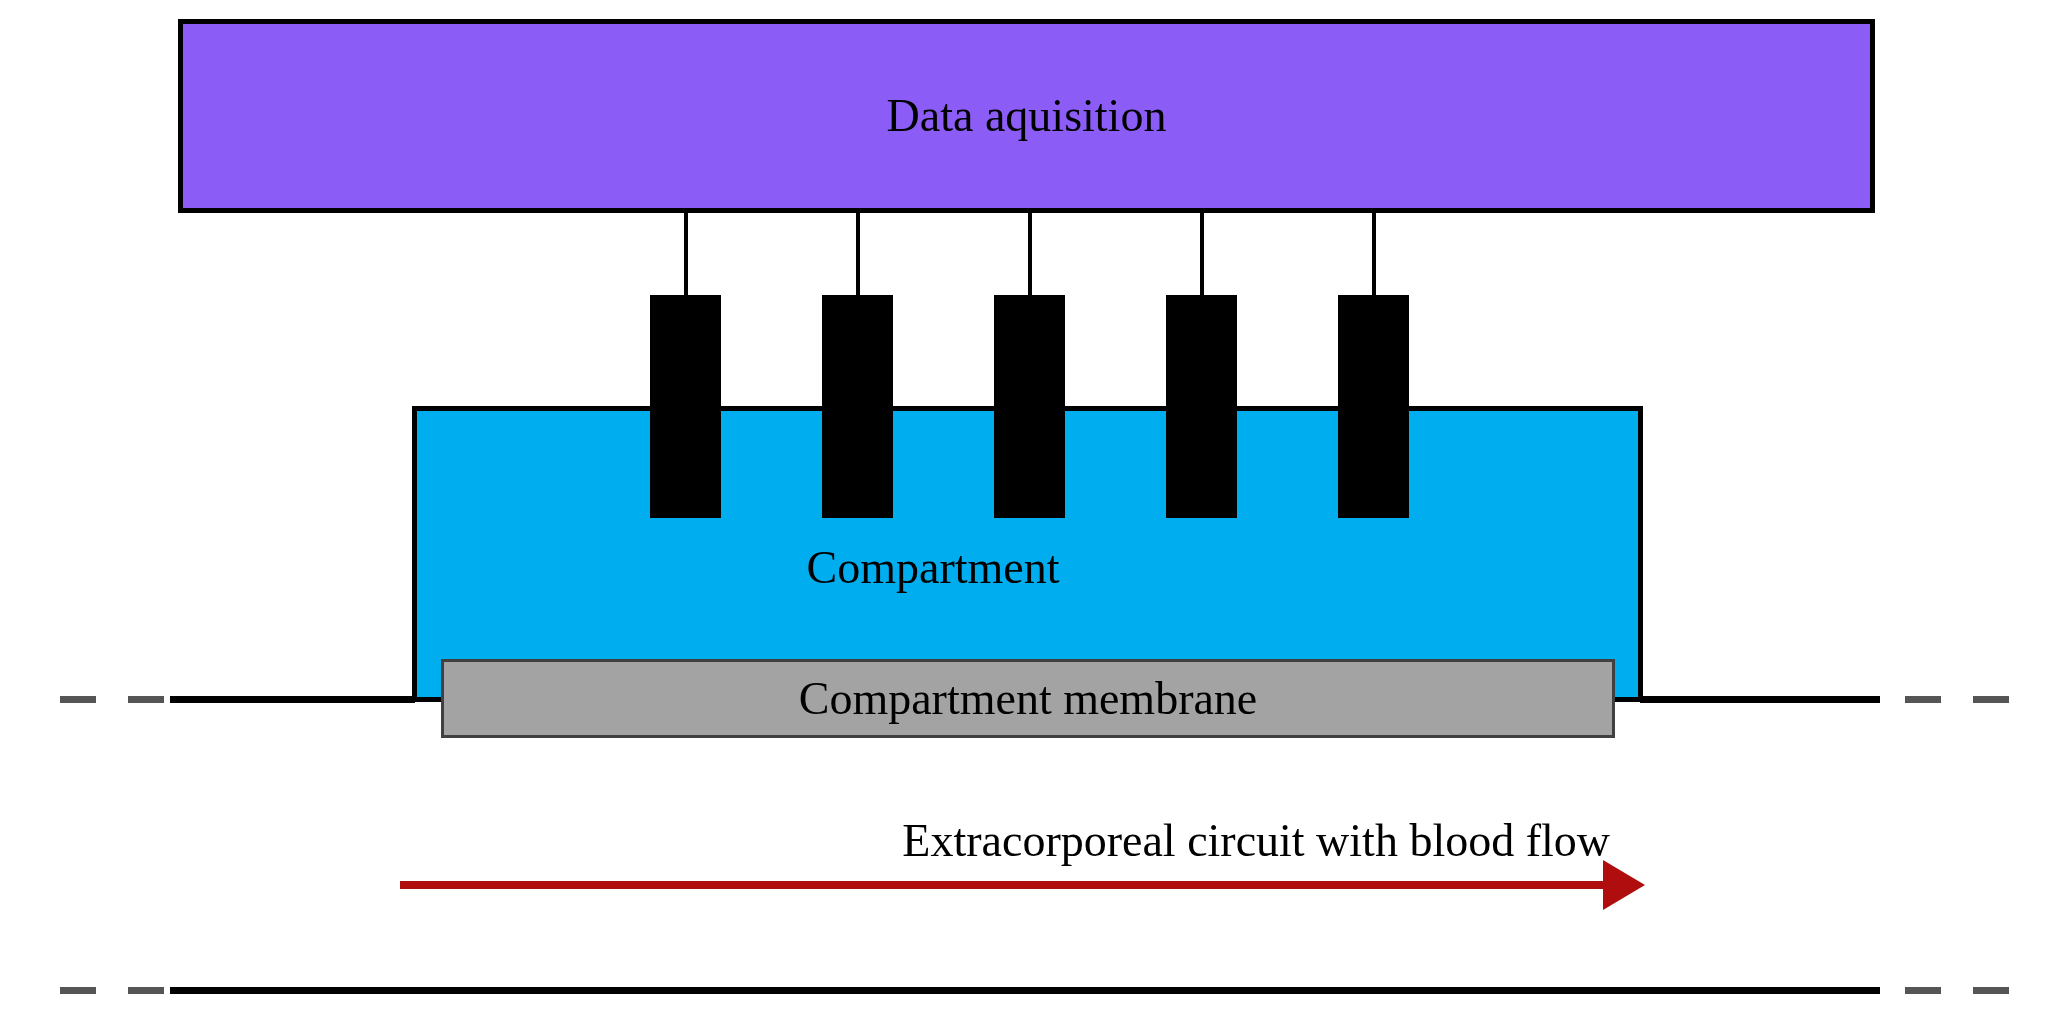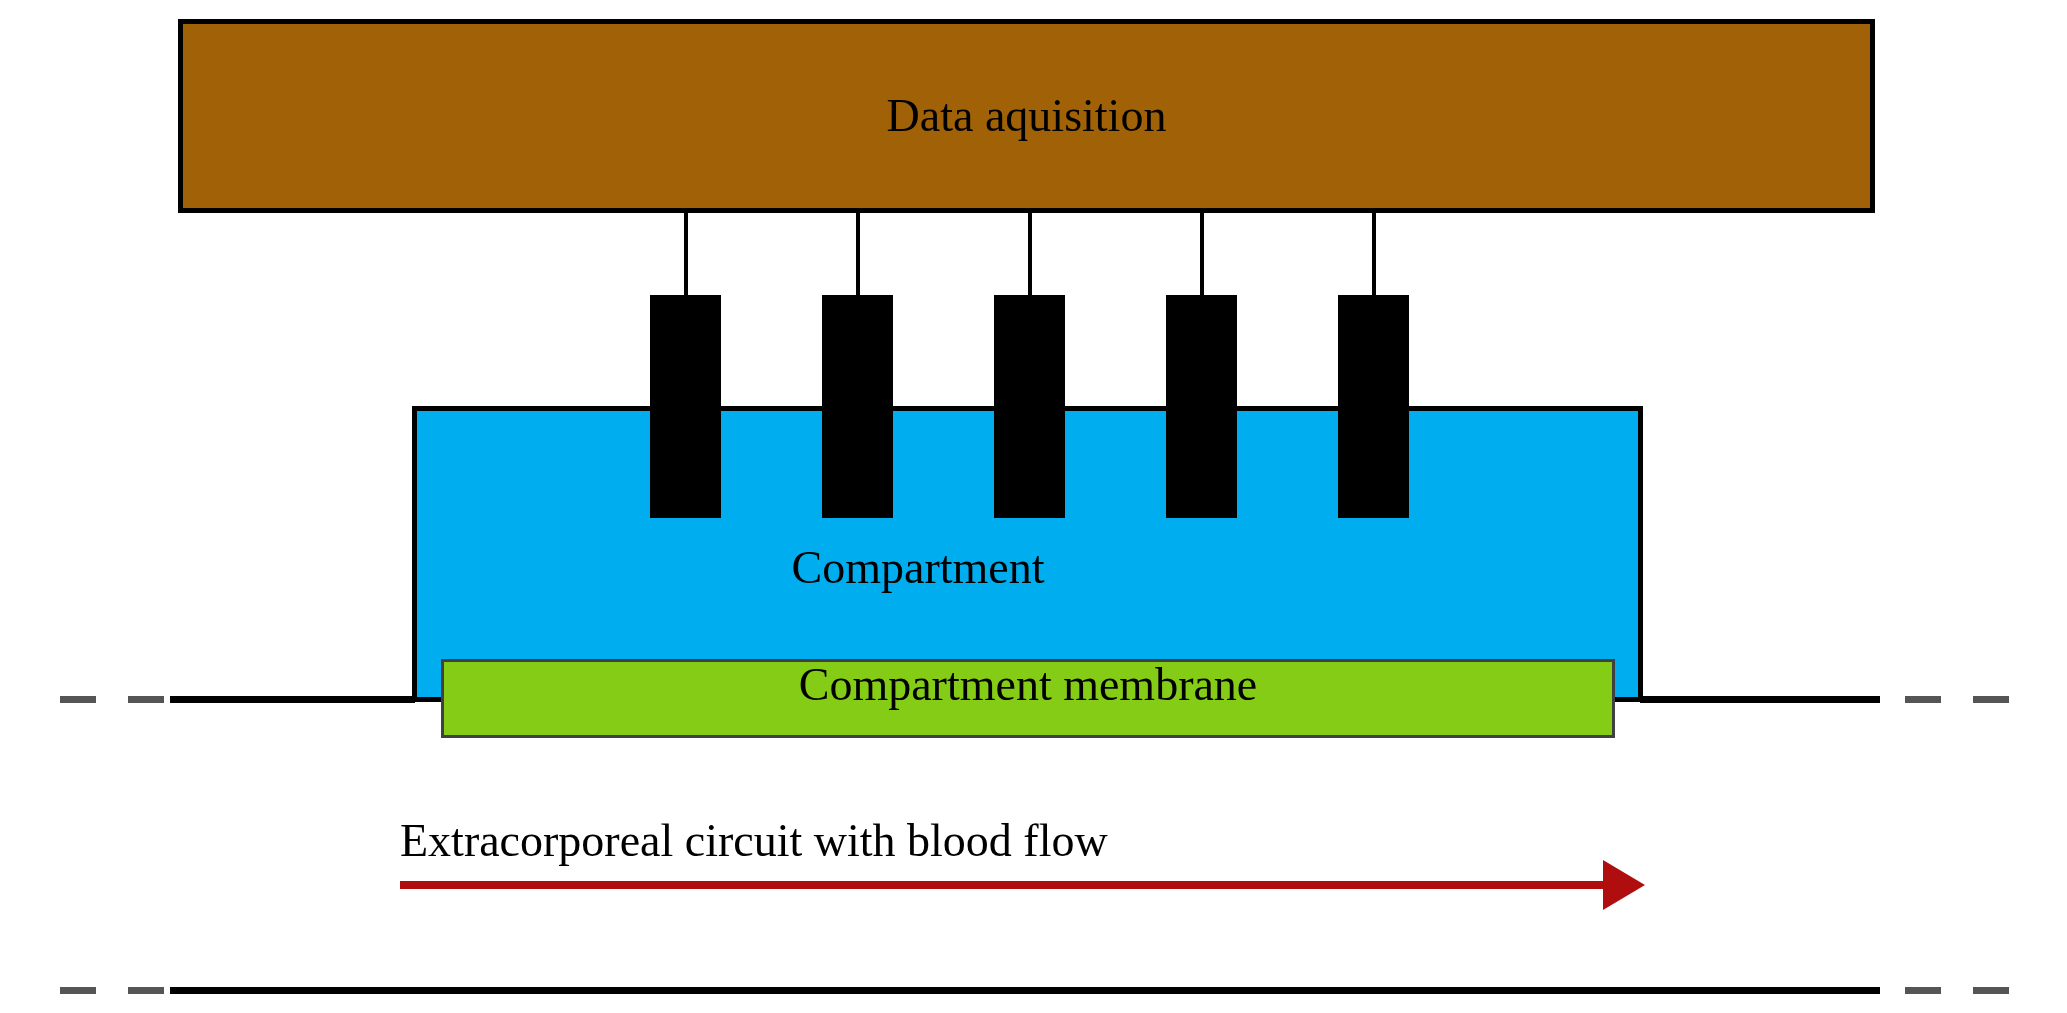--- a/index.html
+++ b/index.html
@@ -20,21 +20,21 @@
   }
   
   .daq-box {
     position: absolute;
     left: 178px;
     top: 19px;
     width: 1697px;
     height: 194px;
     border: 5px solid #000000;
     box-sizing: border-box;
-    background: #a16207;
+    background: #8b5cf6;
     display: flex;
     align-items: center;
     justify-content: center;
   }
   .daq-label {
     font-size: 46px;
     color: #000000;
     line-height: 1;
     white-space: nowrap;
   }
@@ -67,32 +67,34 @@
   }
   .compartment-label {
     position: absolute;
     left: 412px;
     top: 545px;
     width: 1012px;
     text-align: center;
     font-size: 46px;
     color: #000000;
     line-height: 1;
+    padding-left: 15px;
   }
   
   .membrane {
     position: absolute;
     left: 441px;
     top: 659px;
     width: 1174px;
     height: 79px;
-    background: #84cc16;
+    background: #a3a3a3;
     border: 3px solid #404040;
     box-sizing: border-box;
     display: flex;
+    align-items: center;
     justify-content: center;
   }
   .membrane-label {
     font-size: 46px;
     color: #000000;
     line-height: 1;
     white-space: nowrap;
   }
   
   .wall-solid {
@@ -128,21 +130,21 @@
     height: 0;
     border-top: 25px solid transparent;
     border-bottom: 25px solid transparent;
     border-left: 42px solid #B00E0E;
   }
   .flow-label {
     position: absolute;
     left: 400px;
     top: 818px;
     width: 1210px;
-    text-align: left;
+    text-align: right;
     font-size: 46px;
     color: #000000;
     line-height: 1;
     white-space: nowrap;
   }
   
   .ise-label {
     position: absolute;
     left: 1424px;
     top: 258px;

